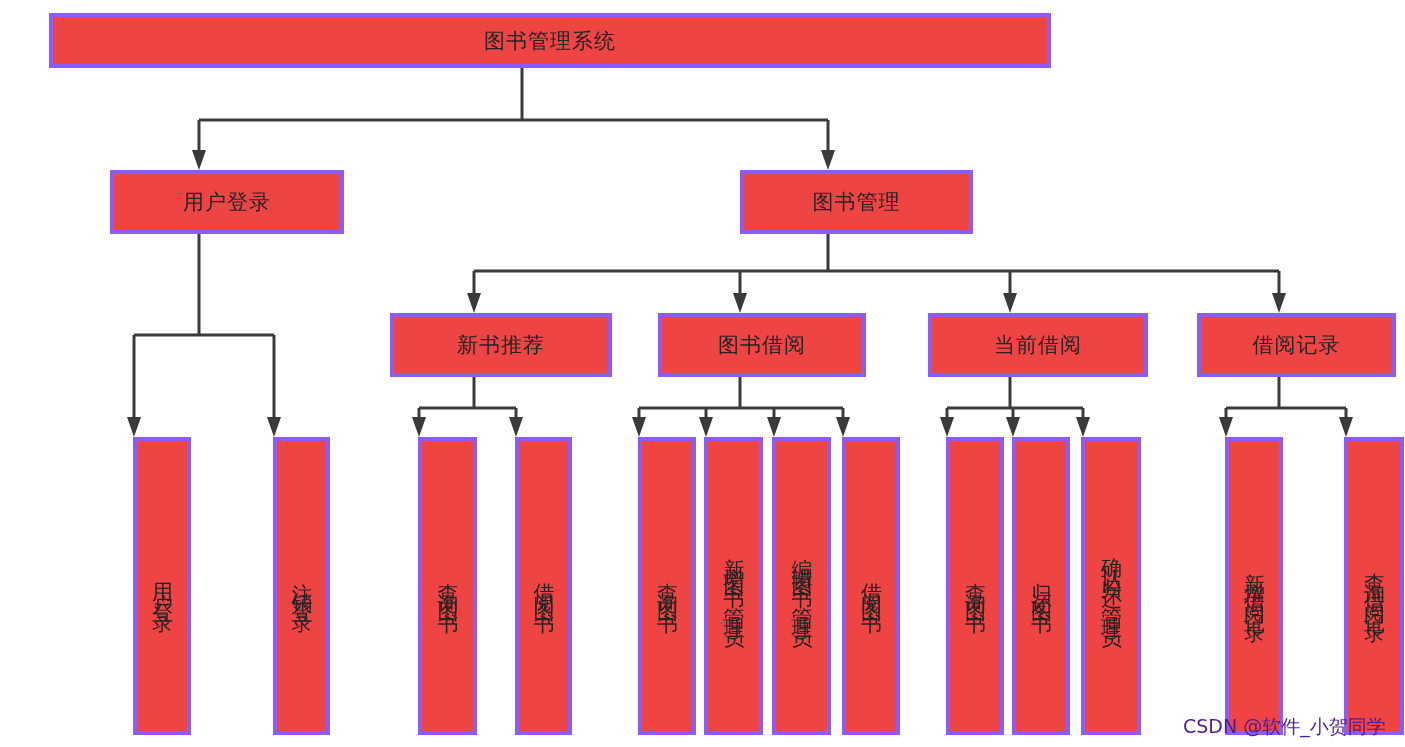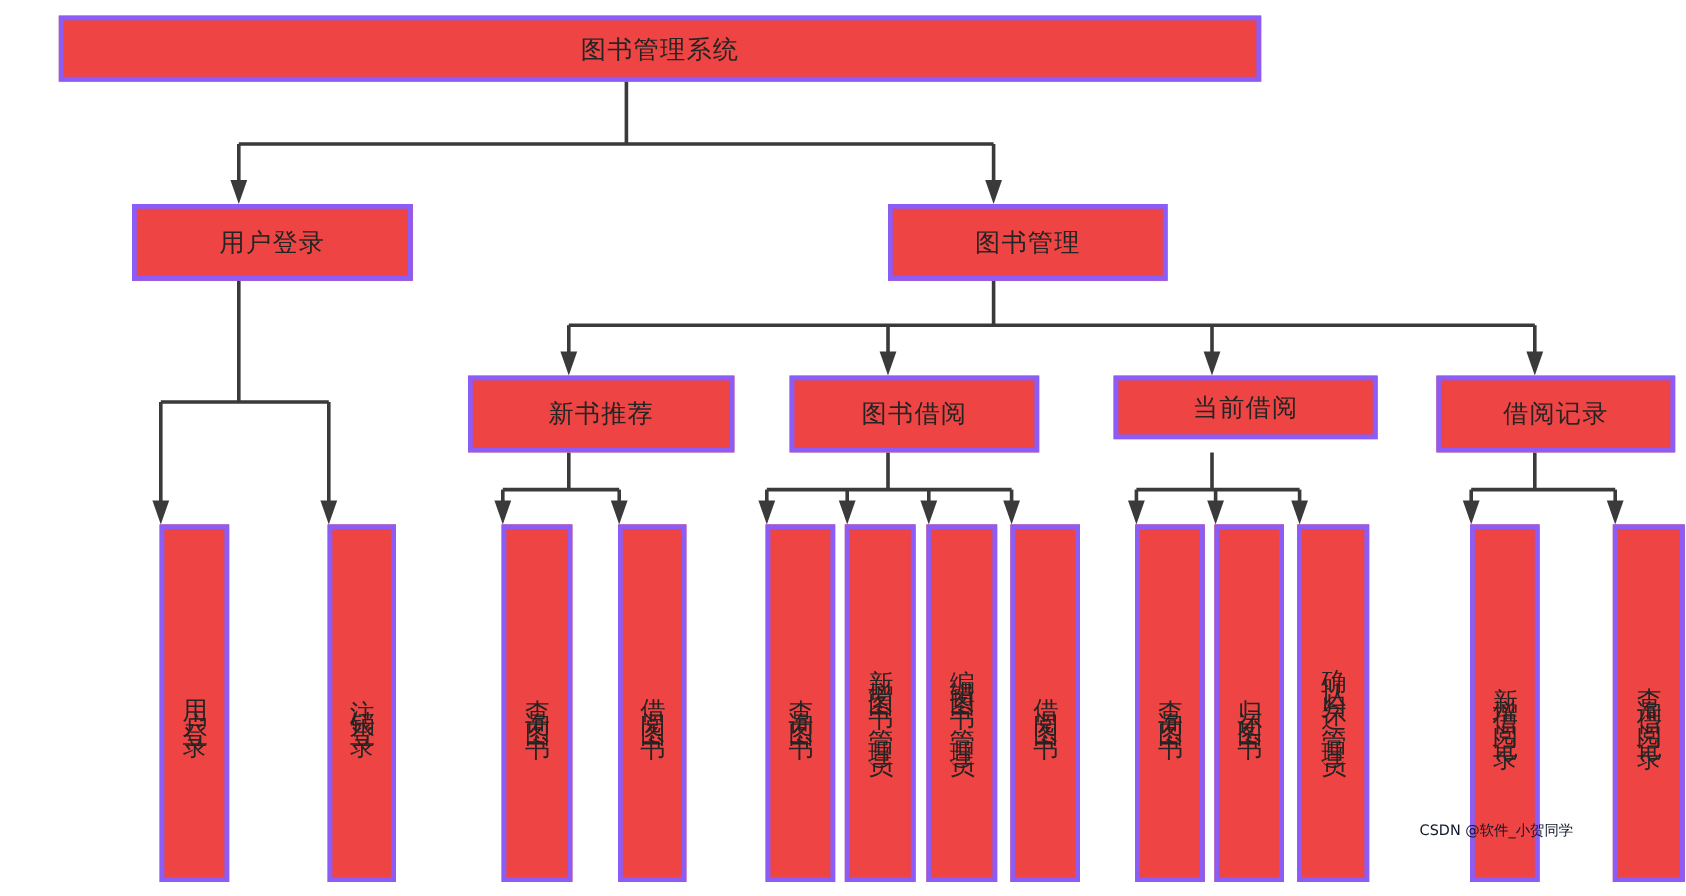--- a/index.html
+++ b/index.html
@@ -43,23 +43,23 @@
     height: 298px;
     writing-mode: vertical-rl;
     text-orientation: mixed;
     font-size: 21px;
     letter-spacing: 10px;
     line-height: 1;
   }
   .watermark {
     position: absolute;
     left: 1183px;
-    top: 684px;
-    font-size: 12px;
-    color: #0f172a;
+    top: 714px;
+    font-size: 19px;
+    color: #4c1d95;
     white-space: nowrap;
     z-index: 5;
   }
 </style>
 </head>
 <body>
 
 <div class="canvas">
 
   <svg class="edges" width="1405" height="747" viewBox="0 0 1405 747">
@@ -115,21 +115,21 @@
       </g>
   </svg>
 
   <div class="box hbox" style="left:21px; top:13px; width:1002px; height:55px;">图书管理系统</div>
 
   <div class="box hbox" style="left:82px; top:170px; width:234px; height:64px;">用户登录</div>
   <div class="box hbox" style="left:712px; top:170px; width:233px; height:64px;">图书管理</div>
 
   <div class="box hbox" style="left:362px; top:313px; width:222px; height:64px;">新书推荐</div>
   <div class="box hbox" style="left:630px; top:313px; width:208px; height:64px;">图书借阅</div>
-  <div class="box hbox" style="left:900px; top:313px; width:220px; height:53px;">当前借阅</div>
+  <div class="box hbox" style="left:900px; top:313px; width:220px; height:64px;">当前借阅</div>
   <div class="box hbox" style="left:1169px; top:313px; width:199px; height:64px;">借阅记录</div>
 
   <div class="box vbox" style="left:105px; width:58px;">用户登录</div>
   <div class="box vbox" style="left:245px; width:57px;">注销登录</div>
 
   <div class="box vbox" style="left:390px; width:59px;">查询图书</div>
   <div class="box vbox" style="left:487px; width:57px;">借阅图书</div>
 
   <div class="box vbox" style="left:610px; width:58px;">查询图书</div>
   <div class="box vbox" style="left:676px; width:59px;">新增图书（管理员）</div>

